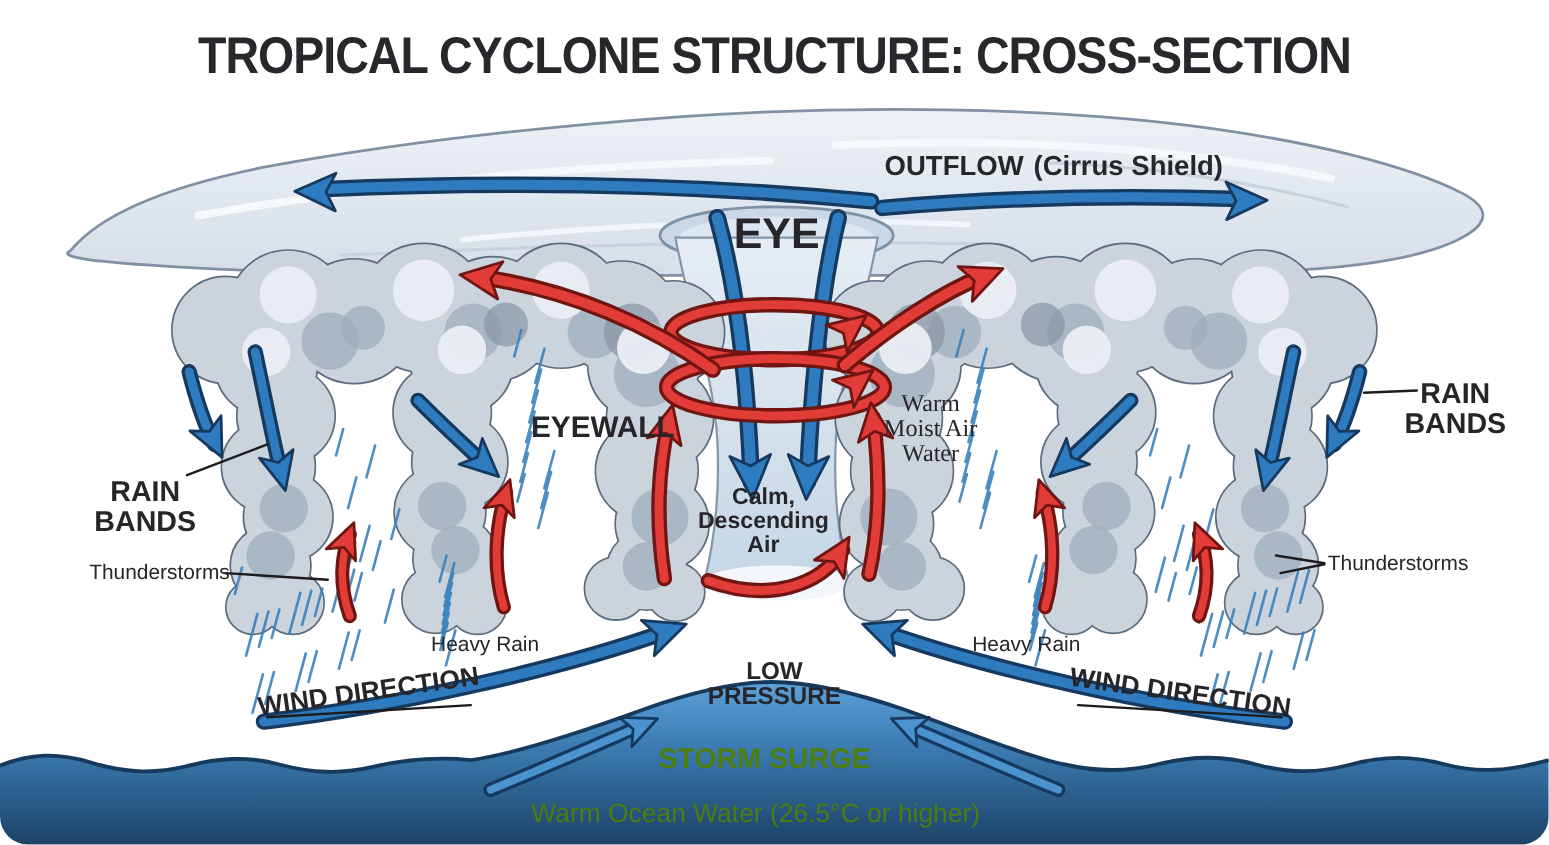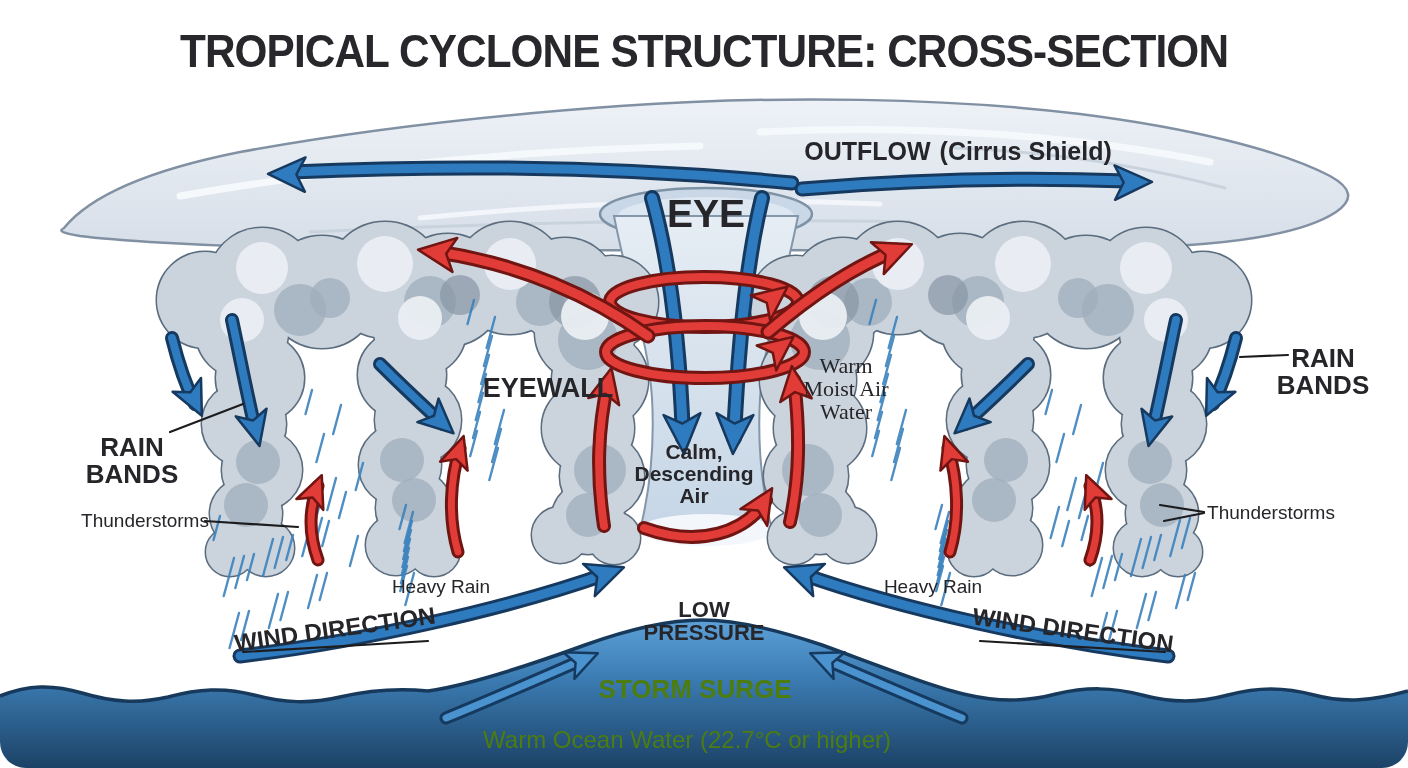--- a/index.html
+++ b/index.html
@@ -513,14 +513,14 @@
 
   <div class="lbl bold" style="left:704px;top:621px;font-size:22px;">
     <div>LOW</div>
     <div>PRESSURE</div>
   </div>
 
   <div class="lbl bold" style="left:335px;top:629px;font-size:24px;transform:translate(-50%,-50%) rotate(-8deg);">WIND DIRECTION</div>
   <div class="lbl bold" style="left:1073px;top:630px;font-size:24px;transform:translate(-50%,-50%) rotate(8deg);">WIND DIRECTION</div>
 
   <div class="lbl bold white" style="left:695px;top:690px;font-size:26px;">STORM SURGE</div>
-  <div class="lbl white" style="left:687px;top:740px;font-size:24px;">Warm Ocean Water (22.7°C or higher)</div>
+  <div class="lbl white" style="left:687px;top:740px;font-size:24px;">Warm Ocean Water (26.5°C or higher)</div>
 </div>
 
 </body></html>

